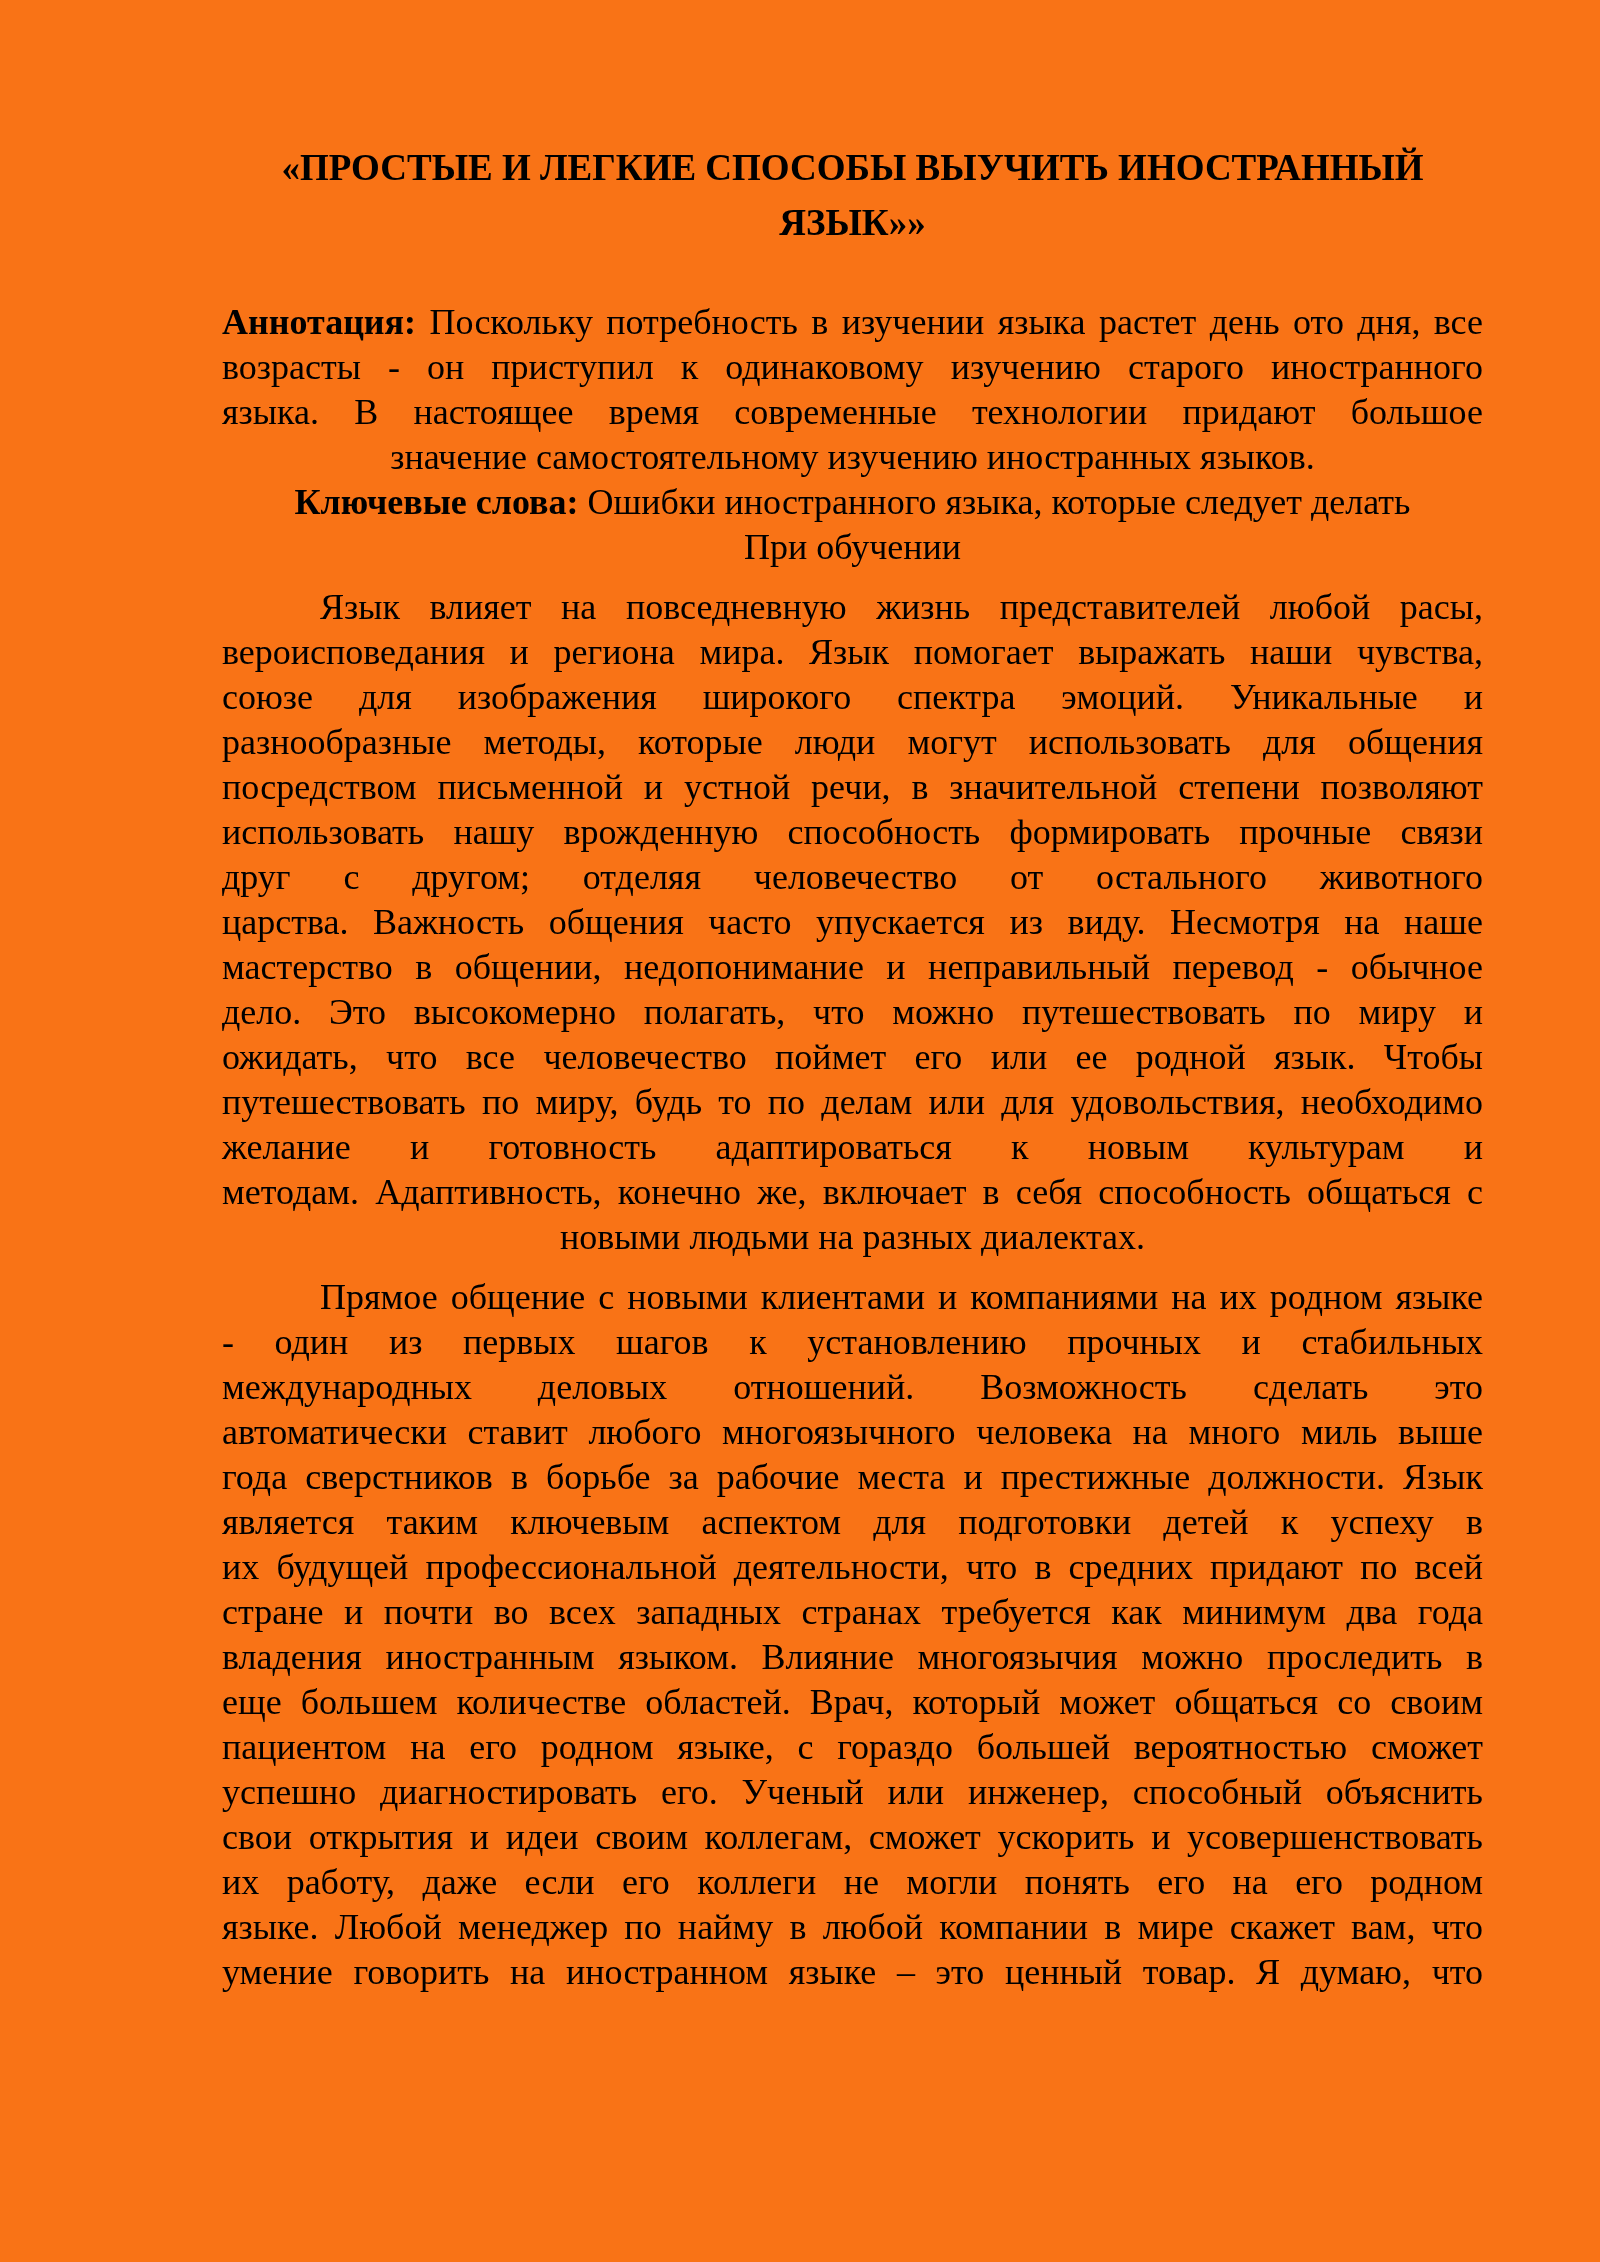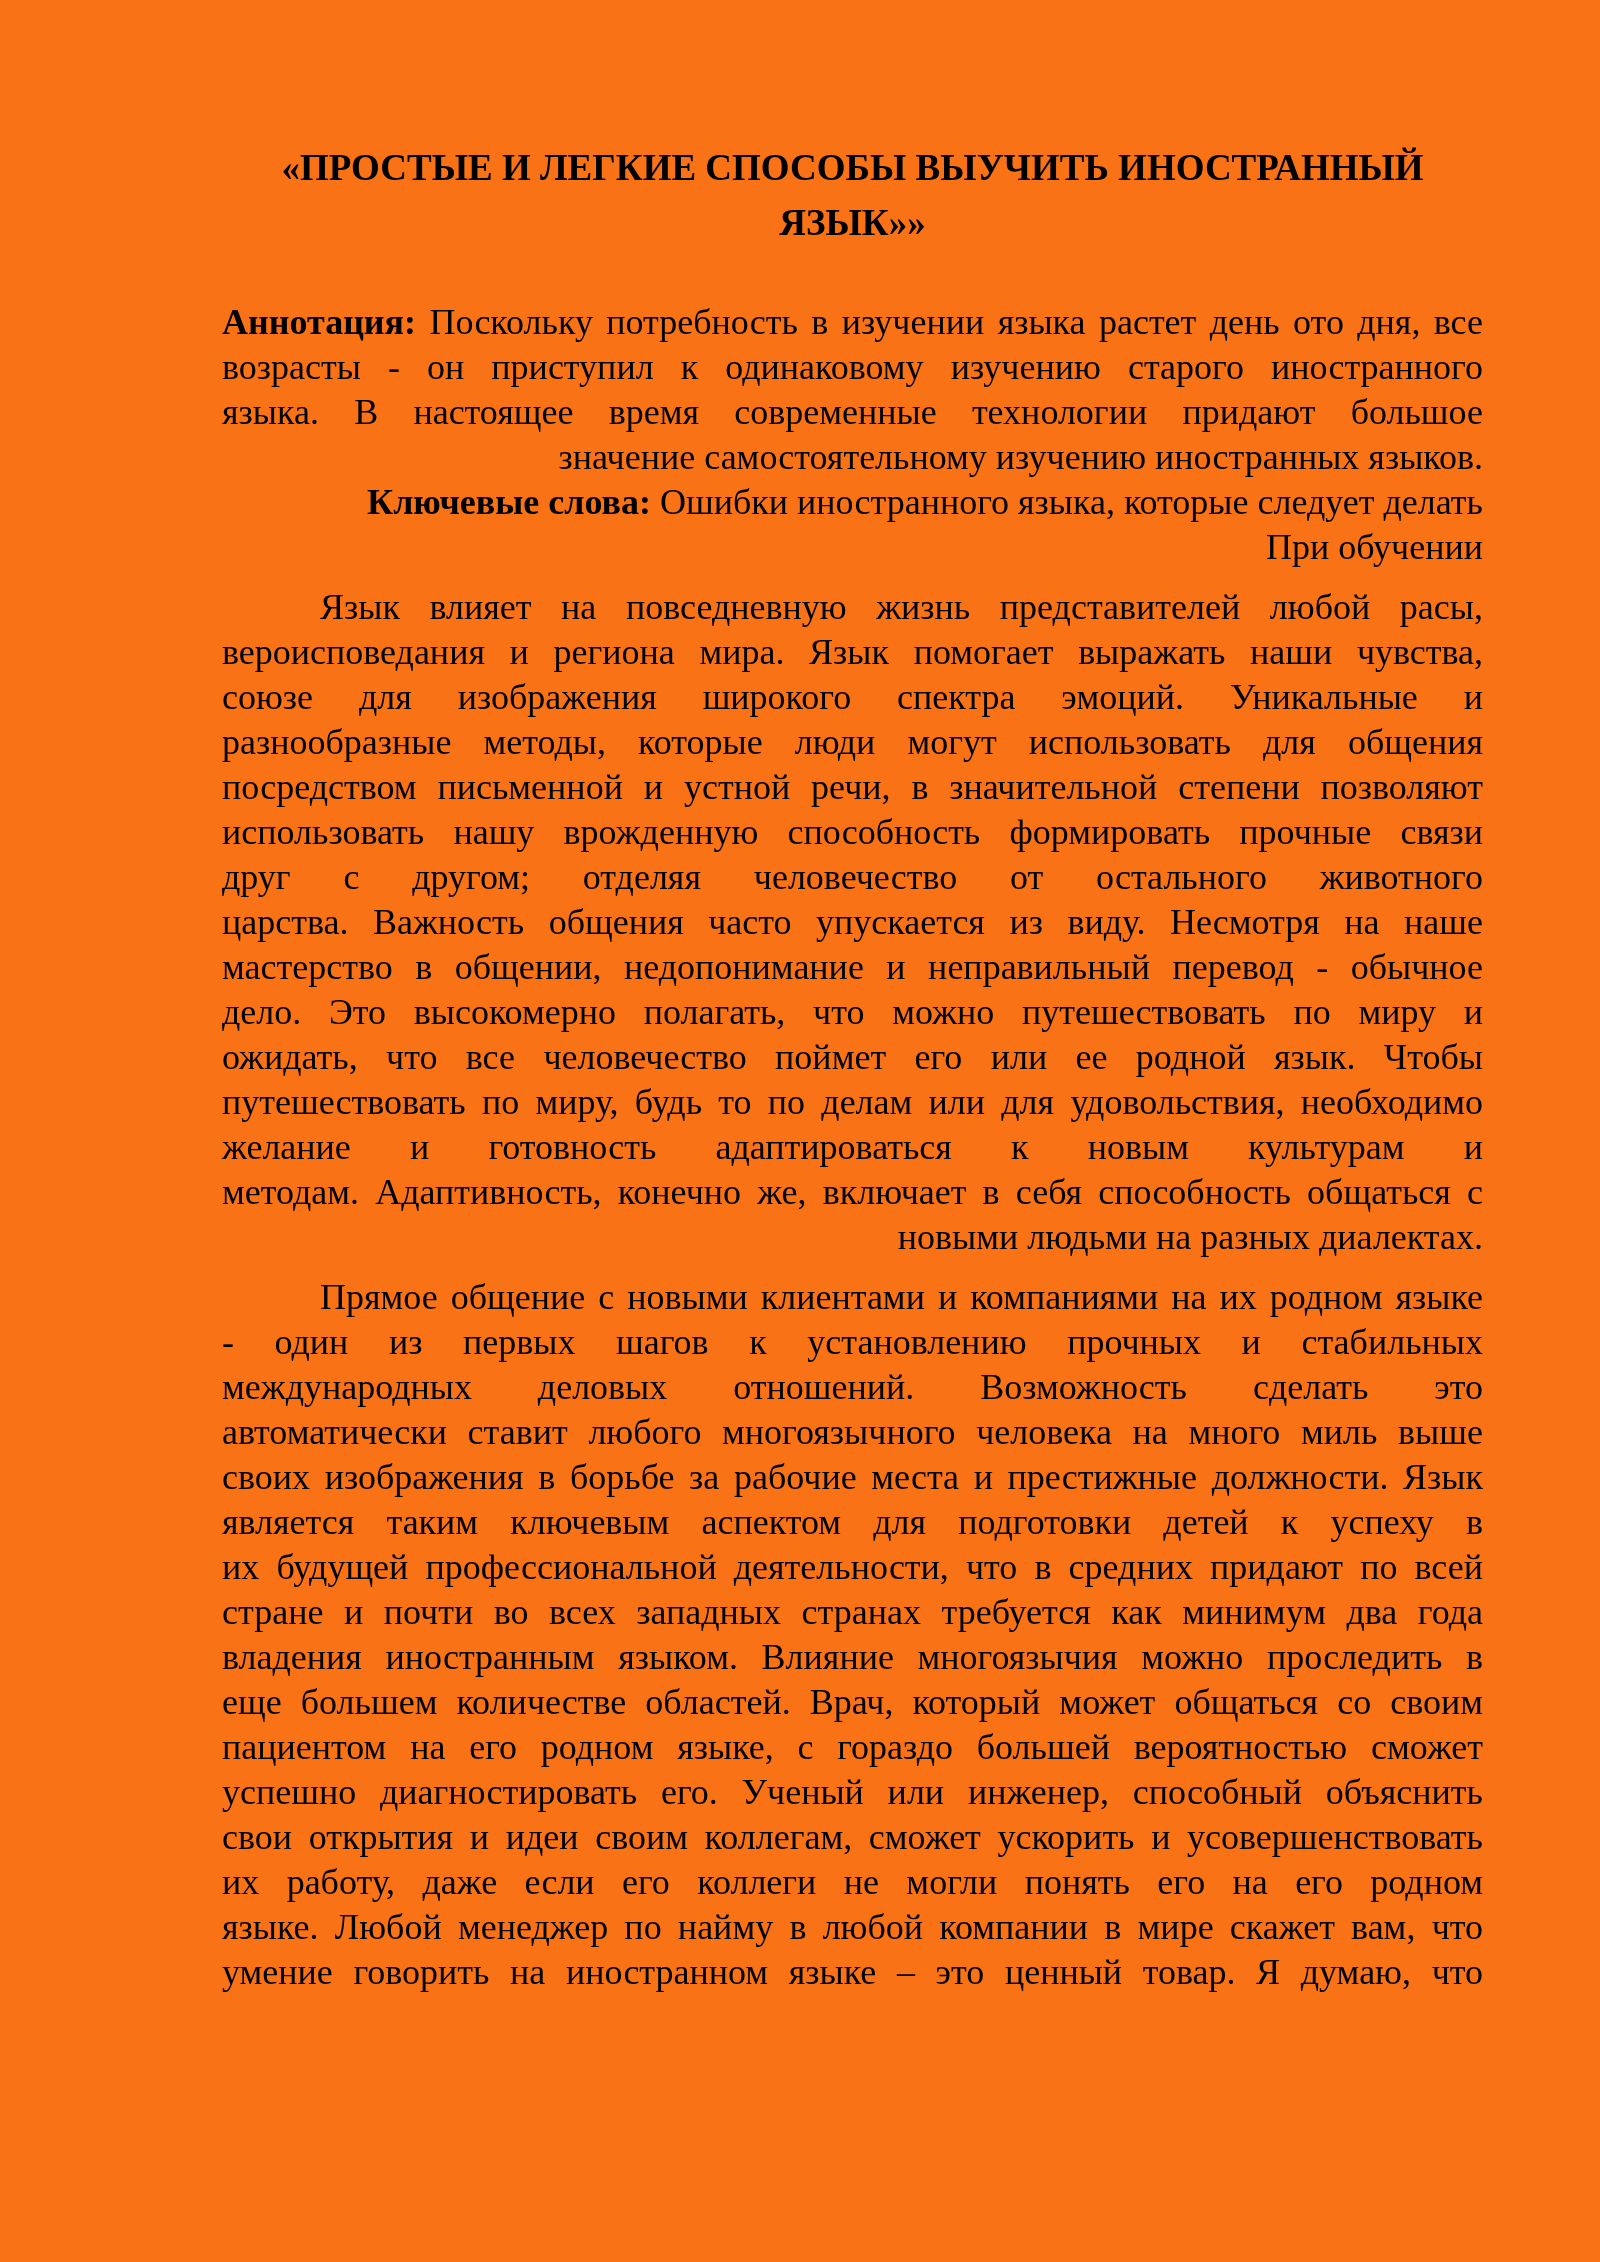--- a/index.html
+++ b/index.html
@@ -24,21 +24,21 @@
   }
   .docbody {
     margin-top: 50px;
     font-size: 36px;
     line-height: 45px;
     color: #000000;
   }
   .para { margin: 0; }
   .ln {
     min-height: 45px;
-    text-align: right;
+    text-align: center;
     hyphens: none;
     word-spacing: normal;
   }
   .ln.just {
     text-align: justify;
     text-align-last: justify;
   }
   .ln.indent { text-indent: 98px; margin-top: 15px; }
   b { font-weight: bold; }
 </style>
@@ -78,21 +78,21 @@
         <div class="ln just">путешествовать по миру, будь то по делам или для удовольствия, необходимо</div>
         <div class="ln just">желание и готовность адаптироваться к новым культурам и</div>
         <div class="ln just">методам.&nbsp;Адаптивность, конечно же, включает в себя способность общаться с</div>
         <div class="ln">новыми людьми на разных диалектах.</div>
       </div>
       <div class="para">
         <div class="ln just indent">Прямое общение с новыми клиентами и компаниями на их родном языке</div>
         <div class="ln just">- один из первых шагов к установлению прочных и стабильных</div>
         <div class="ln just">международных деловых отношений.&nbsp;Возможность сделать это</div>
         <div class="ln just">автоматически ставит любого многоязычного человека на много миль выше</div>
-        <div class="ln just">своих изображения в борьбе за рабочие места и престижные должности. Язык</div>
+        <div class="ln just">года сверстников в борьбе за рабочие места и престижные должности. Язык</div>
         <div class="ln just">является таким ключевым аспектом для подготовки детей к успеху в</div>
         <div class="ln just">их будущей профессиональной деятельности, что в средних придают по всей</div>
         <div class="ln just">стране и почти во всех западных странах требуется как минимум два года</div>
         <div class="ln just">владения иностранным языком.&nbsp;Влияние многоязычия можно проследить в</div>
         <div class="ln just">еще большем количестве областей.&nbsp;Врач, который может общаться со своим</div>
         <div class="ln just">пациентом на его родном языке, с гораздо большей вероятностью сможет</div>
         <div class="ln just">успешно диагностировать его.&nbsp;Ученый или инженер, способный объяснить</div>
         <div class="ln just">свои открытия и идеи своим коллегам, сможет ускорить и усовершенствовать</div>
         <div class="ln just">их работу, даже если его коллеги не могли понять его на его родном</div>
         <div class="ln just">языке.&nbsp;Любой менеджер по найму в любой компании в мире скажет вам, что</div>

